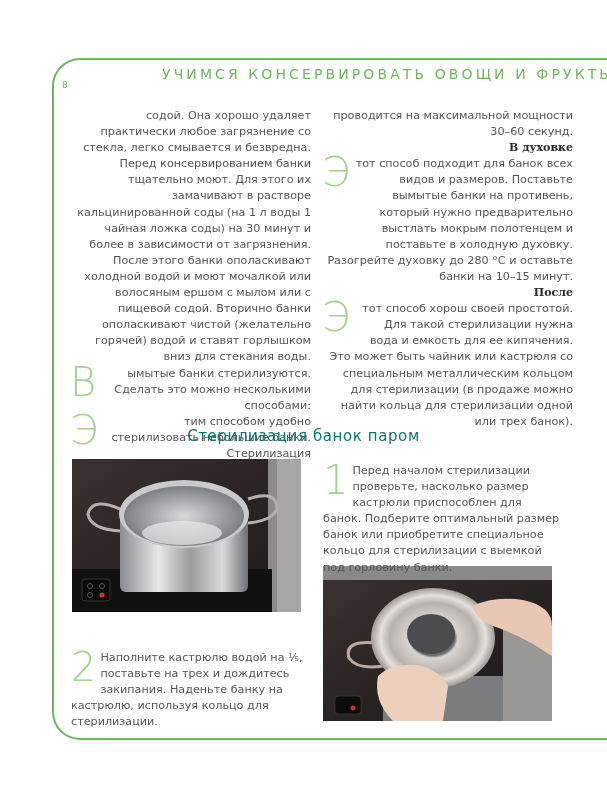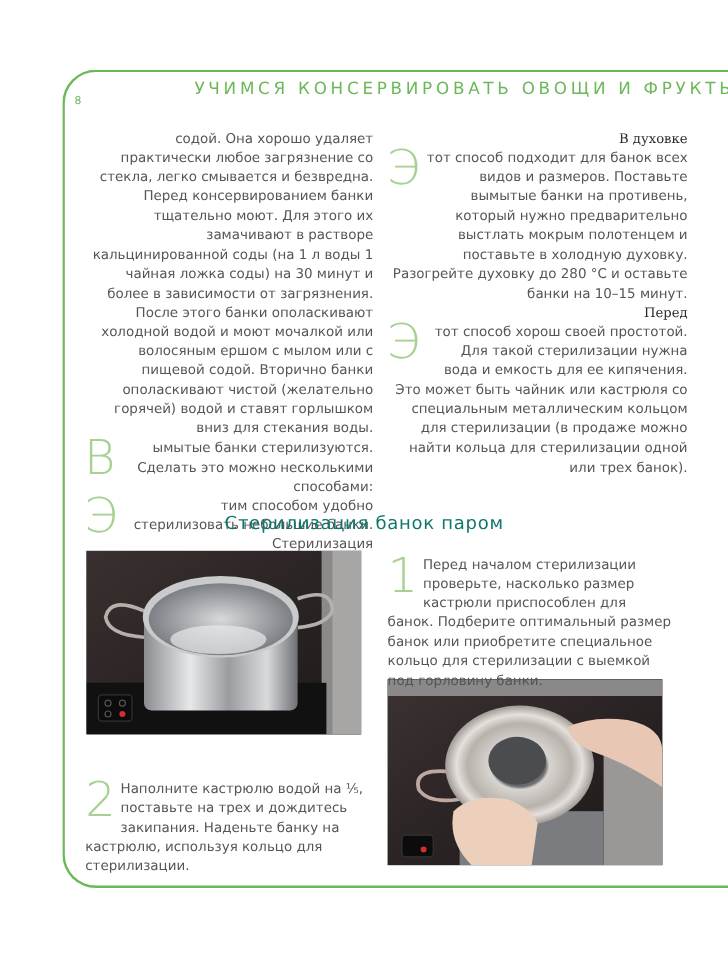--- a/index.html
+++ b/index.html
@@ -19,21 +19,21 @@
       position: absolute; left: 162px; top: 66px; font-size: 14px;
       letter-spacing: 3.1px; color: #6bb85a; white-space: nowrap;
     }
     .col {
       position: absolute; font-size: 11.2px; line-height: 16.1px; color: #555; text-align: right;
     }
     .col p { margin: 0; }
     .col-left { left: 71px; top: 108px; width: 240px; }
     .col-right { left: 323px; top: 108px; width: 250px; }
     .subhead {
-      font-family: "DejaVu Serif", serif; font-weight: normal; color: #2a2a2a;
+      font-family: "DejaVu Serif", serif; font-weight: bold; color: #2a2a2a;
       font-size: 11px; line-height: 16.1px; display: block;
     }
     .dropcap {
       float: left; font-size: 40px; line-height: 30px; height: 32px;
       color: #a6d191; margin: 1px 3px 0 -1px; font-family: "DejaVu Sans", sans-serif;
       font-weight: 300;
     }
     .section-title {
       position: absolute; left: 0; width: 607px; top: 427px; text-align: center;
       font-size: 15px; color: #0f766e; letter-spacing: 0.6px;
@@ -67,25 +67,26 @@
   <p>содой. Она хорошо удаляет практически любое загрязнение со стекла, легко смывается и безвредна. Перед консервированием банки тщательно моют. Для этого их замачивают в растворе кальцинированной соды (на 1 л воды 1 чайная ложка соды) на 30 минут и более в зависимости от загрязнения. После этого банки ополаскивают холодной водой и моют мочалкой или волосяным ершом с мылом или с пищевой содой. Вторично банки ополаскивают чистой (желательно горячей) водой и ставят горлышком вниз для стекания воды.</p>
   <p>
     <span class="dropcap">В</span><span>ымытые банки стерилизуются. Сделать это можно несколькими способами:</span>
   </p>
   <p>
     <span class="dropcap">Э</span><span>тим способом удобно стерилизовать небольшие банки. Стерилизация</span>
   </p>
 </div>
 
 <div class="col col-right">
+  <p>проводится на максимальной мощности 30–60 секунд.</p>
   <span class="subhead">В духовке</span>
   <p>
     <span class="dropcap">Э</span><span>тот способ подходит для банок всех видов и размеров. Поставьте вымытые банки на противень, который нужно предварительно выстлать мокрым полотенцем и поставьте в холодную духовку. Разогрейте духовку до 280 °С и оставьте банки на 10–15 минут.</span>
   </p>
-  <span class="subhead">Перед</span>
+  <span class="subhead">После</span>
   <p>
     <span class="dropcap">Э</span><span>тот способ хорош своей простотой. Для такой стерилизации нужна вода и емкость для ее кипячения. Это может быть чайник или кастрюля со специальным металлическим кольцом для стерилизации (в продаже можно найти кольца для стерилизации одной или трех банок).</span>
   </p>
 </div>
 
 <div class="section-title">Стерилизация банок паром</div>
 
 <div class="photo photo-1">
   <svg width="229" height="153" viewBox="0 0 229 153">
     <defs>

